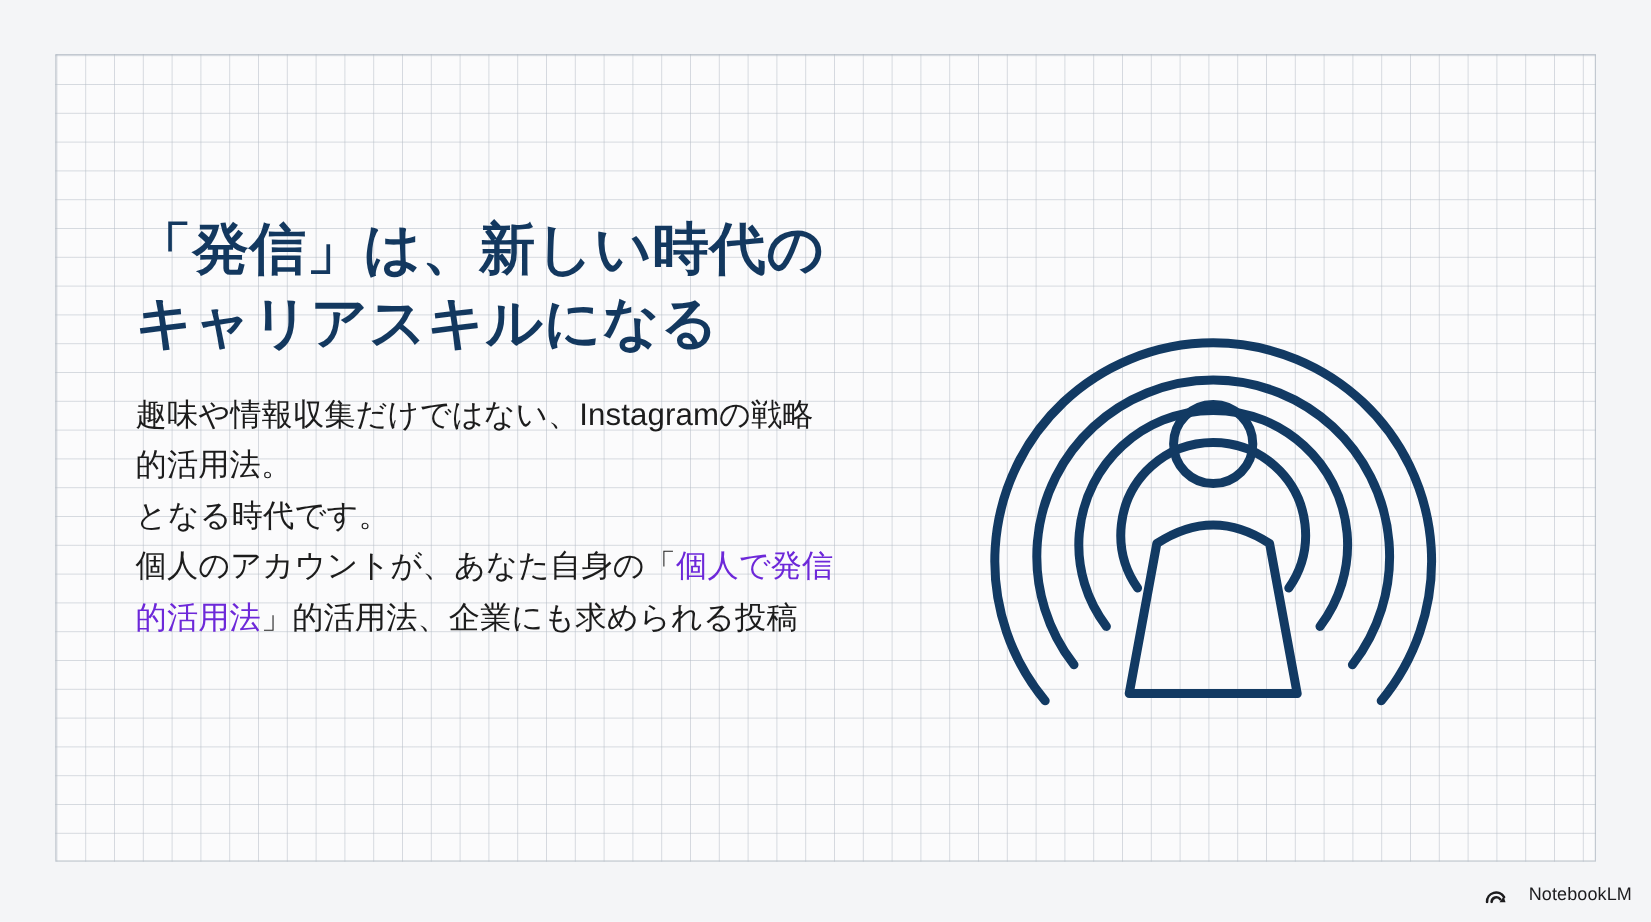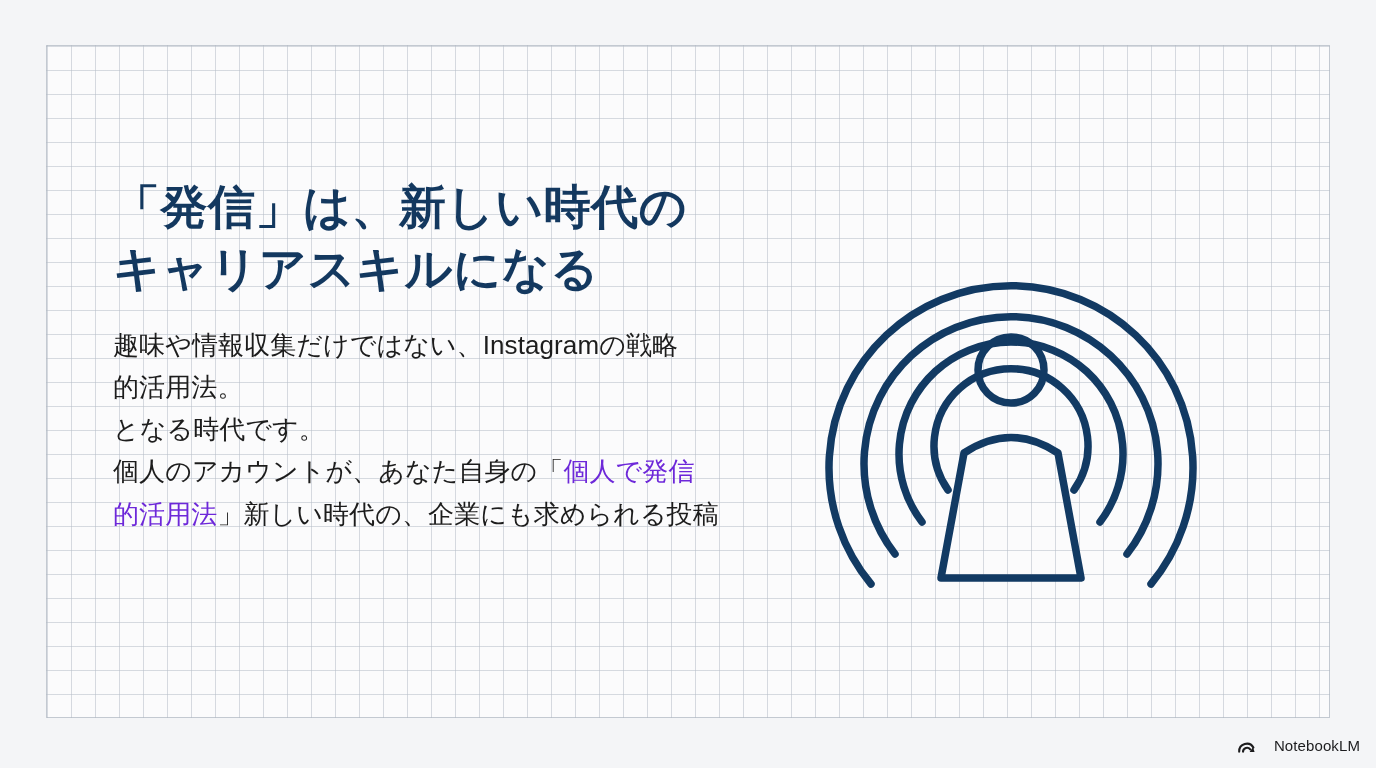--- a/index.html
+++ b/index.html
@@ -114,21 +114,21 @@
   <div id="text-column">
 
     <h1 id="slide-title">「発信」は、新しい時代の
 キャリアスキルになる</h1>
 
     <div id="body-copy">
       <span class="body-line">趣味や情報収集だけではない、Instagramの戦略</span>
       <span class="body-line">的活用法。</span>
       <span class="body-line">となる時代です。</span>
       <span class="body-line"><span>個人のアカウントが、あなた自身の「</span><span class="highlight">個人で発信</span></span>
-      <span class="body-line"><span class="highlight">的活用法</span><span>」新しい時代の、企業にも求められる投稿</span></span>
+      <span class="body-line"><span class="highlight">的活用法</span><span>」的活用法、企業にも求められる投稿</span></span>
     </div>
   </div>
 
   <div id="antenna-illustration">
     <svg viewBox="0 0 430 470" xmlns="http://www.w3.org/2000/svg" fill="none" stroke="#123a63" stroke-width="7.5" stroke-linecap="round" stroke-linejoin="round">
 
       <path d="M 75 456 A 182 182 0 1 1 355 456"></path>
 
       <path d="M 99 426 A 147 147 0 1 1 331 426"></path>
 

